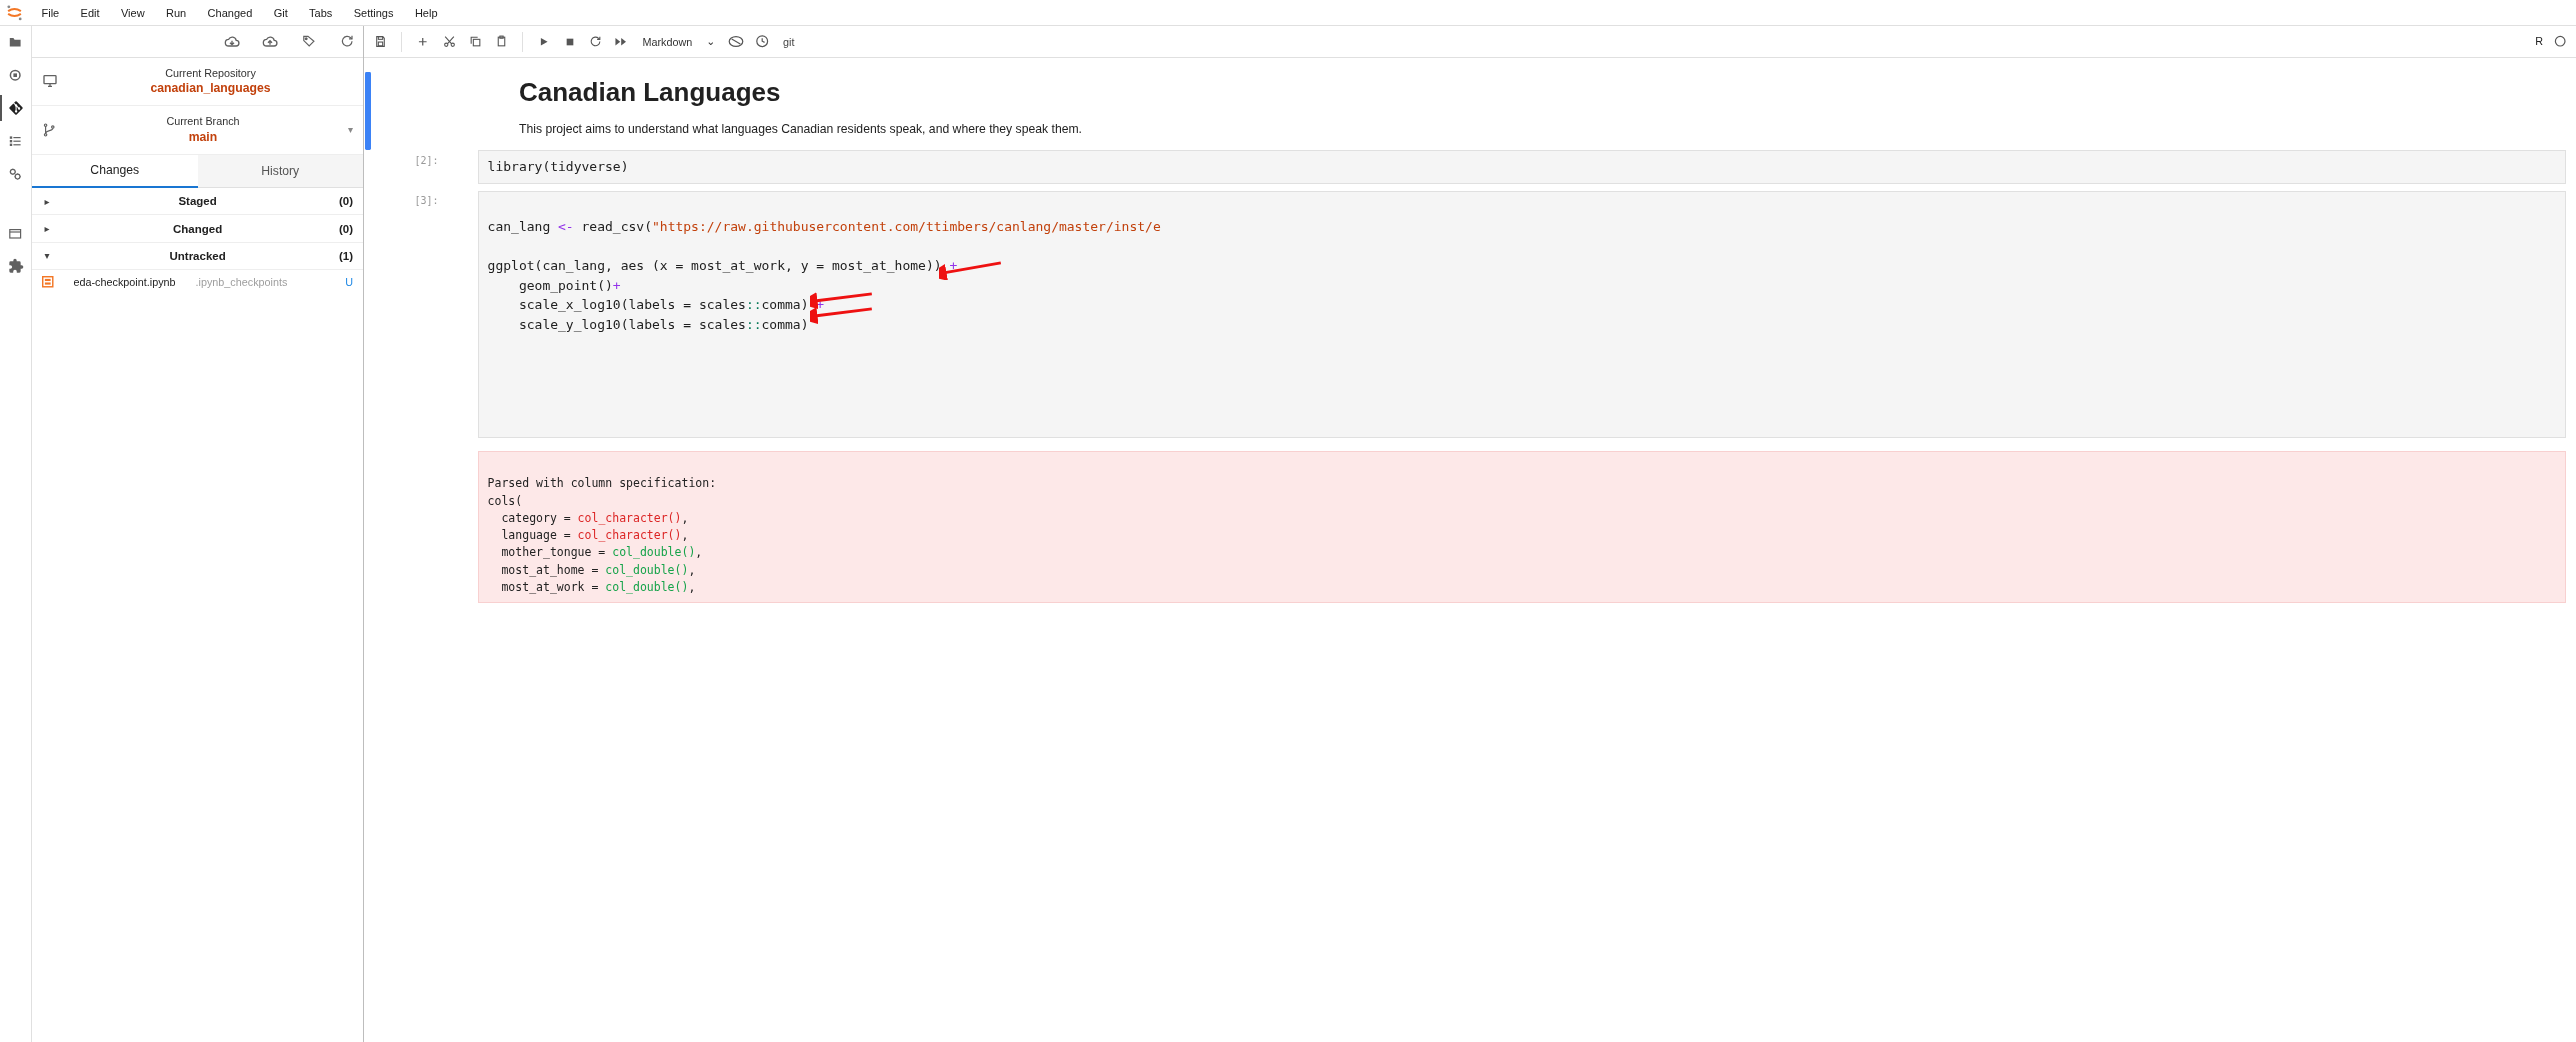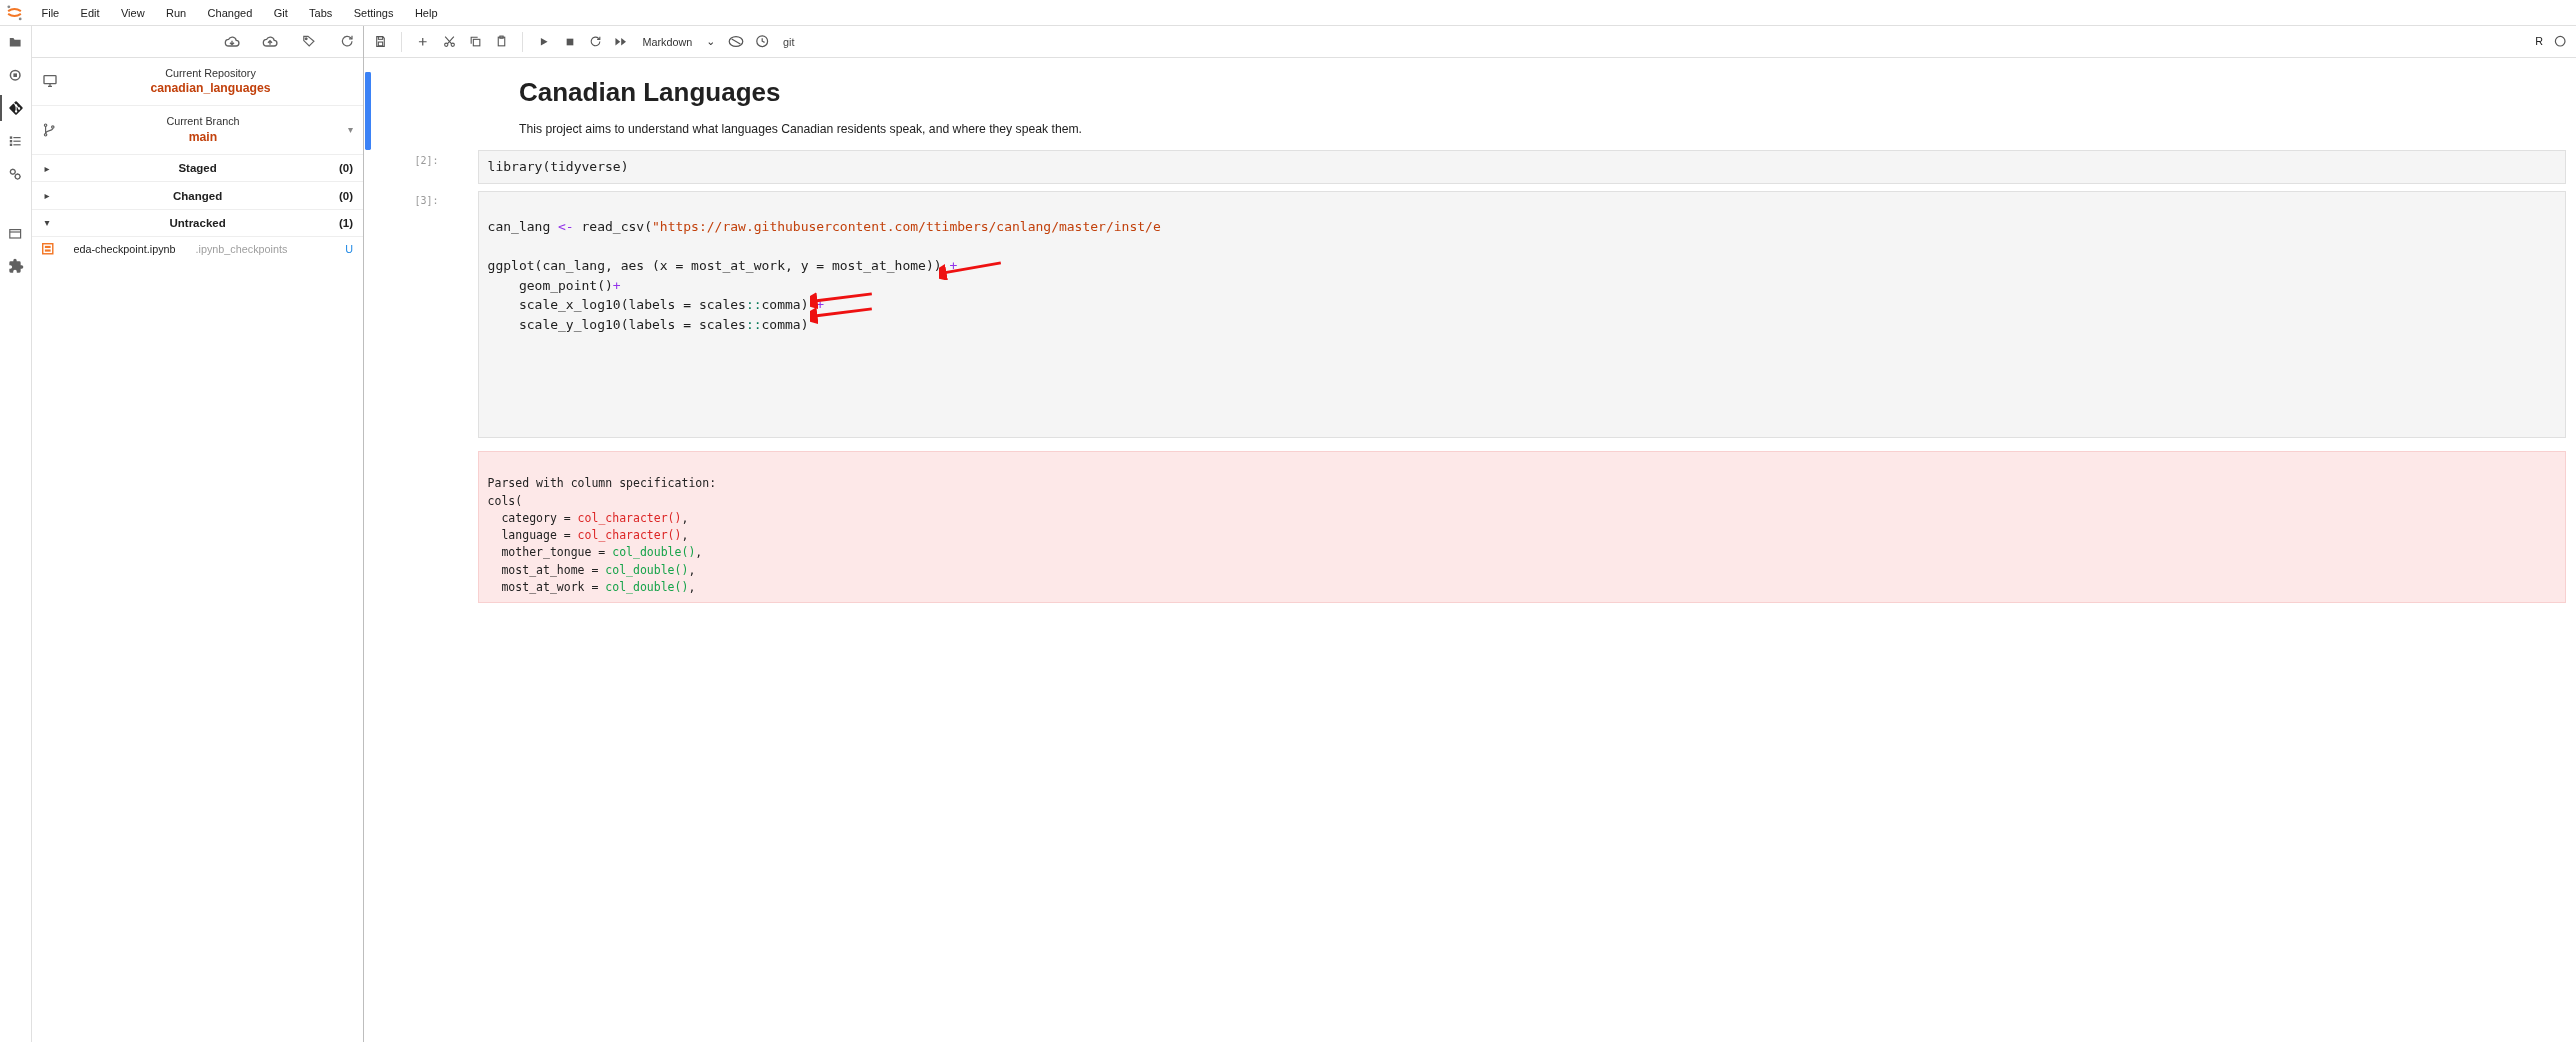--- a/index.html
+++ b/index.html
@@ -222,20 +222,24 @@
               <path d="M6 6v12M18 9c0 5-12 3-12 9"></path>
             </svg>
           </div>
         <div class="txt">
           <div class="lbl">Current Branch</div>
           <div class="val">main</div>
         </div>
         <div class="chev">▾</div>
       </div>
 
+      <div class="git-tabs">
+        <div class="git-tab active">Changes</div>
+        <div class="git-tab">History</div>
+      </div>
 
       <div class="section-row">
         <span class="caret">▸</span>
         <span class="title">Staged</span>
         <span class="count">(0)</span>
       </div>
       <div class="section-row">
         <span class="caret">▸</span>
         <span class="title">Changed</span>
         <span class="count">(0)</span>

